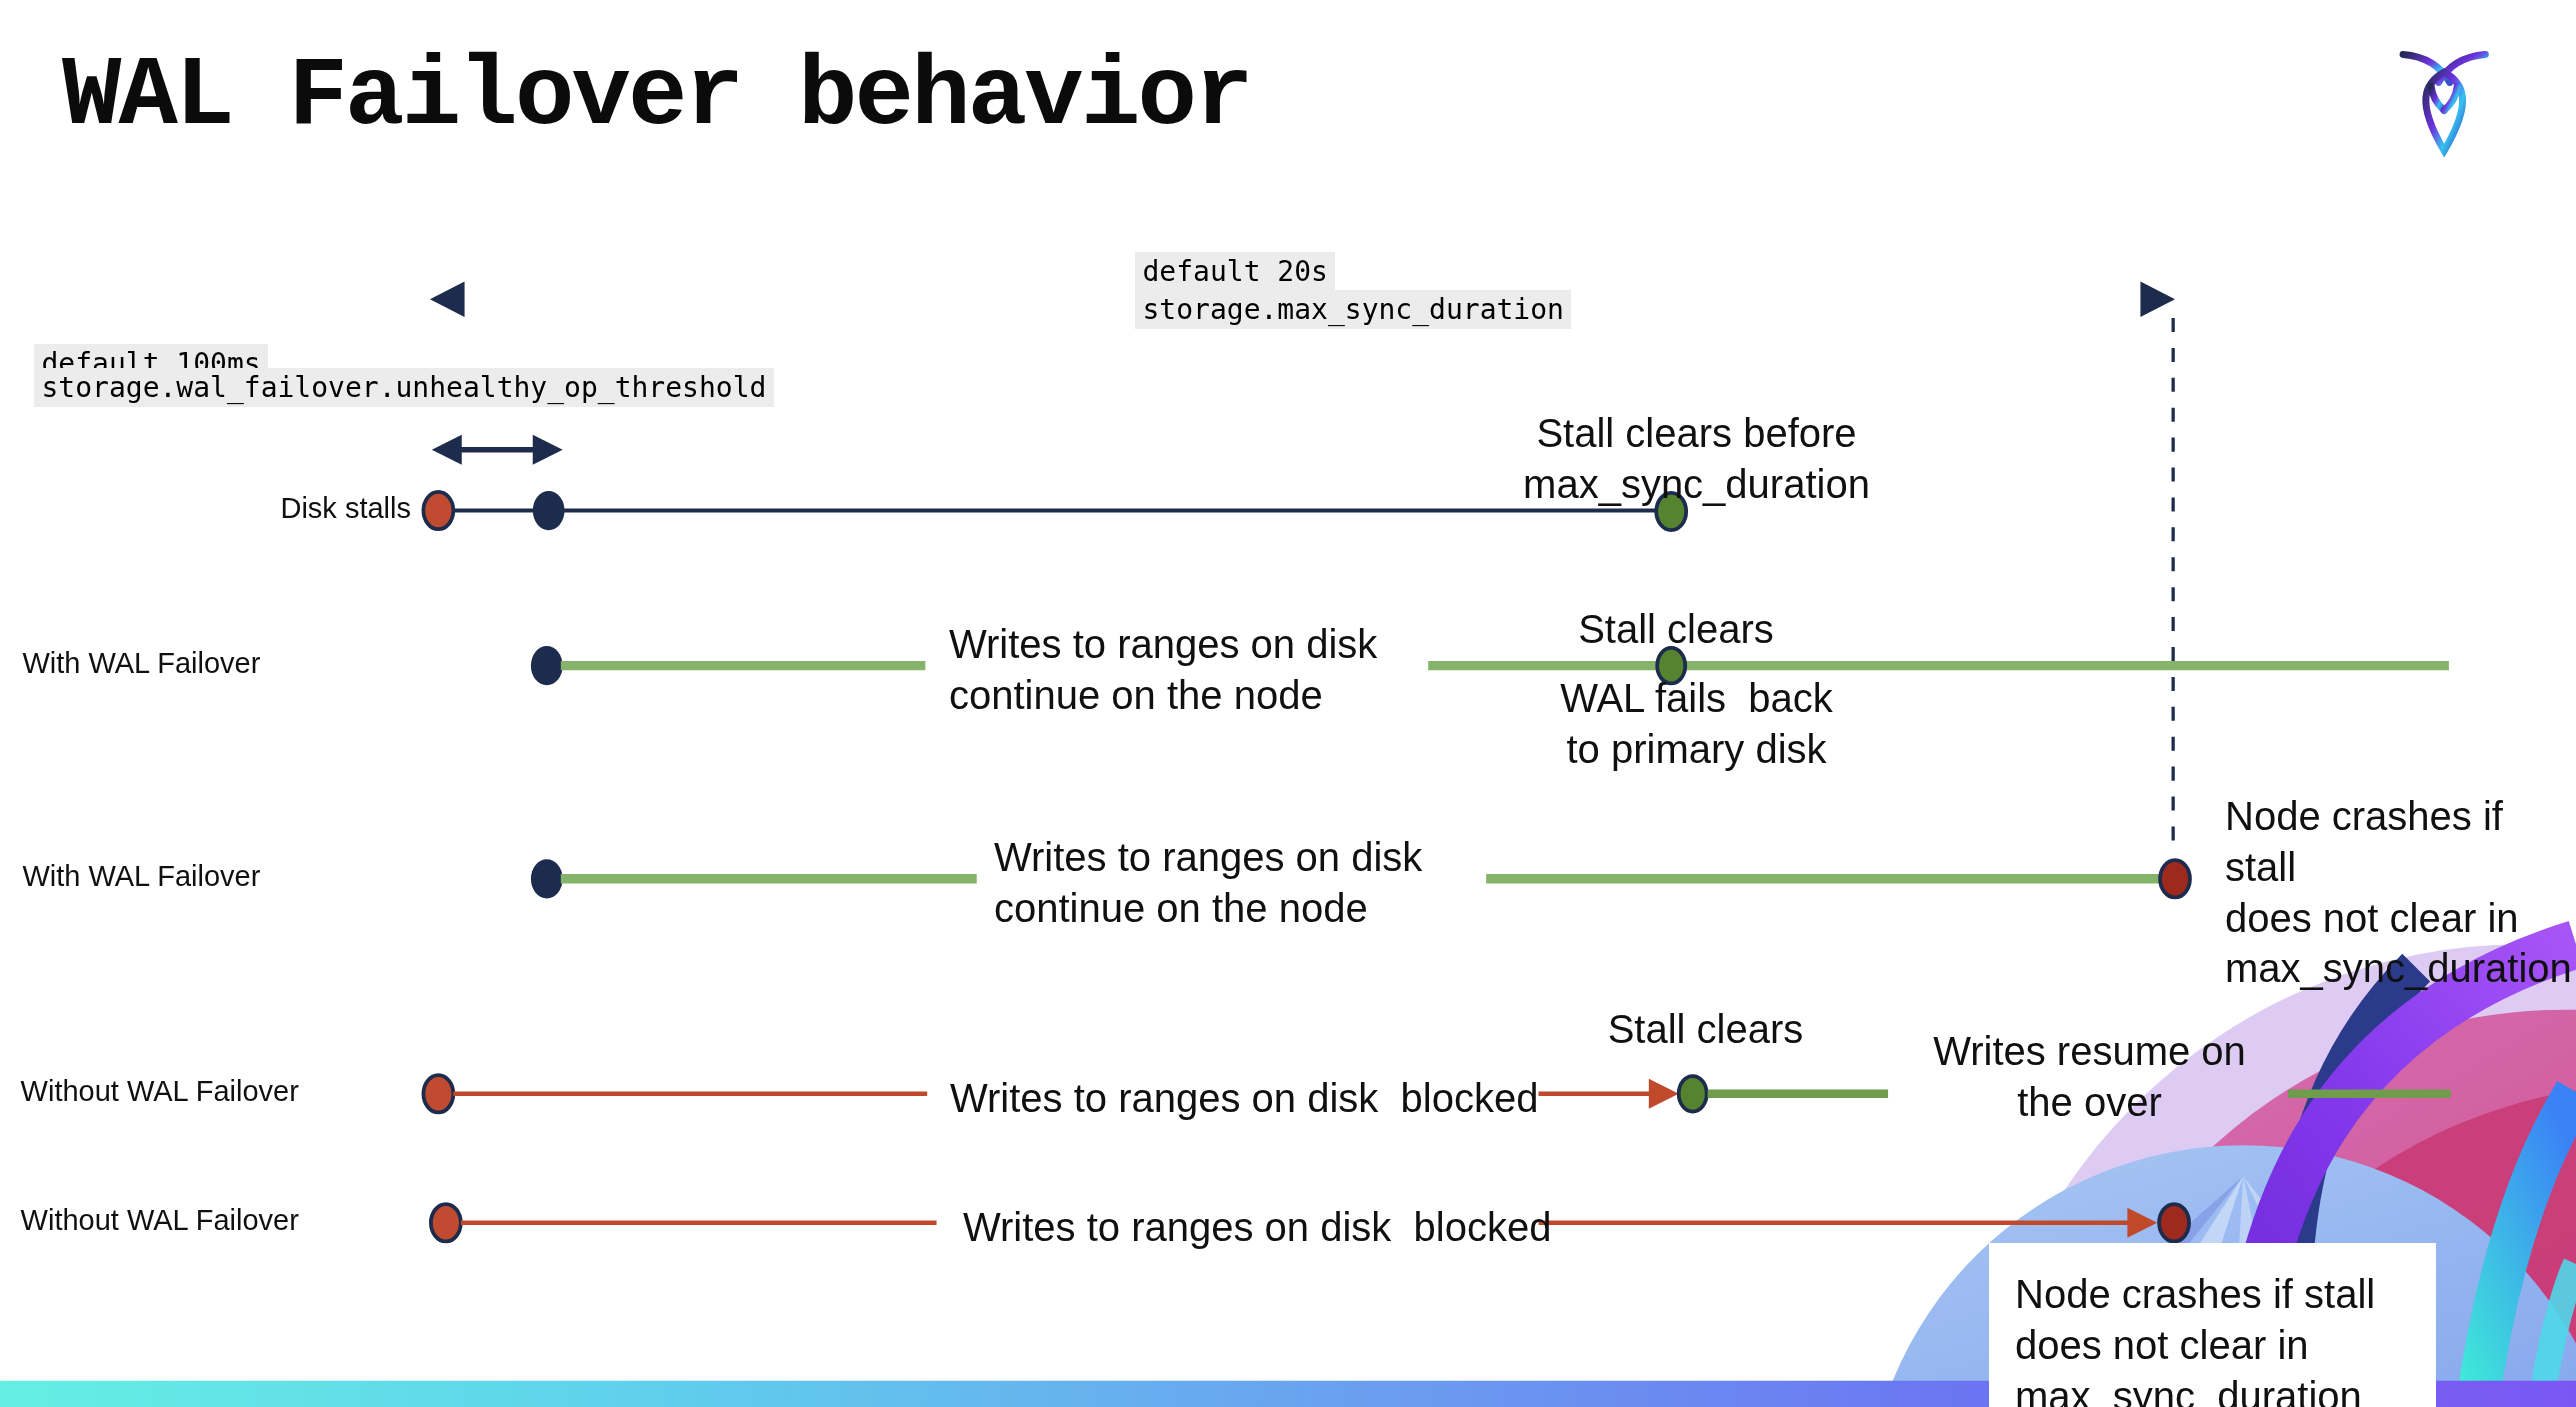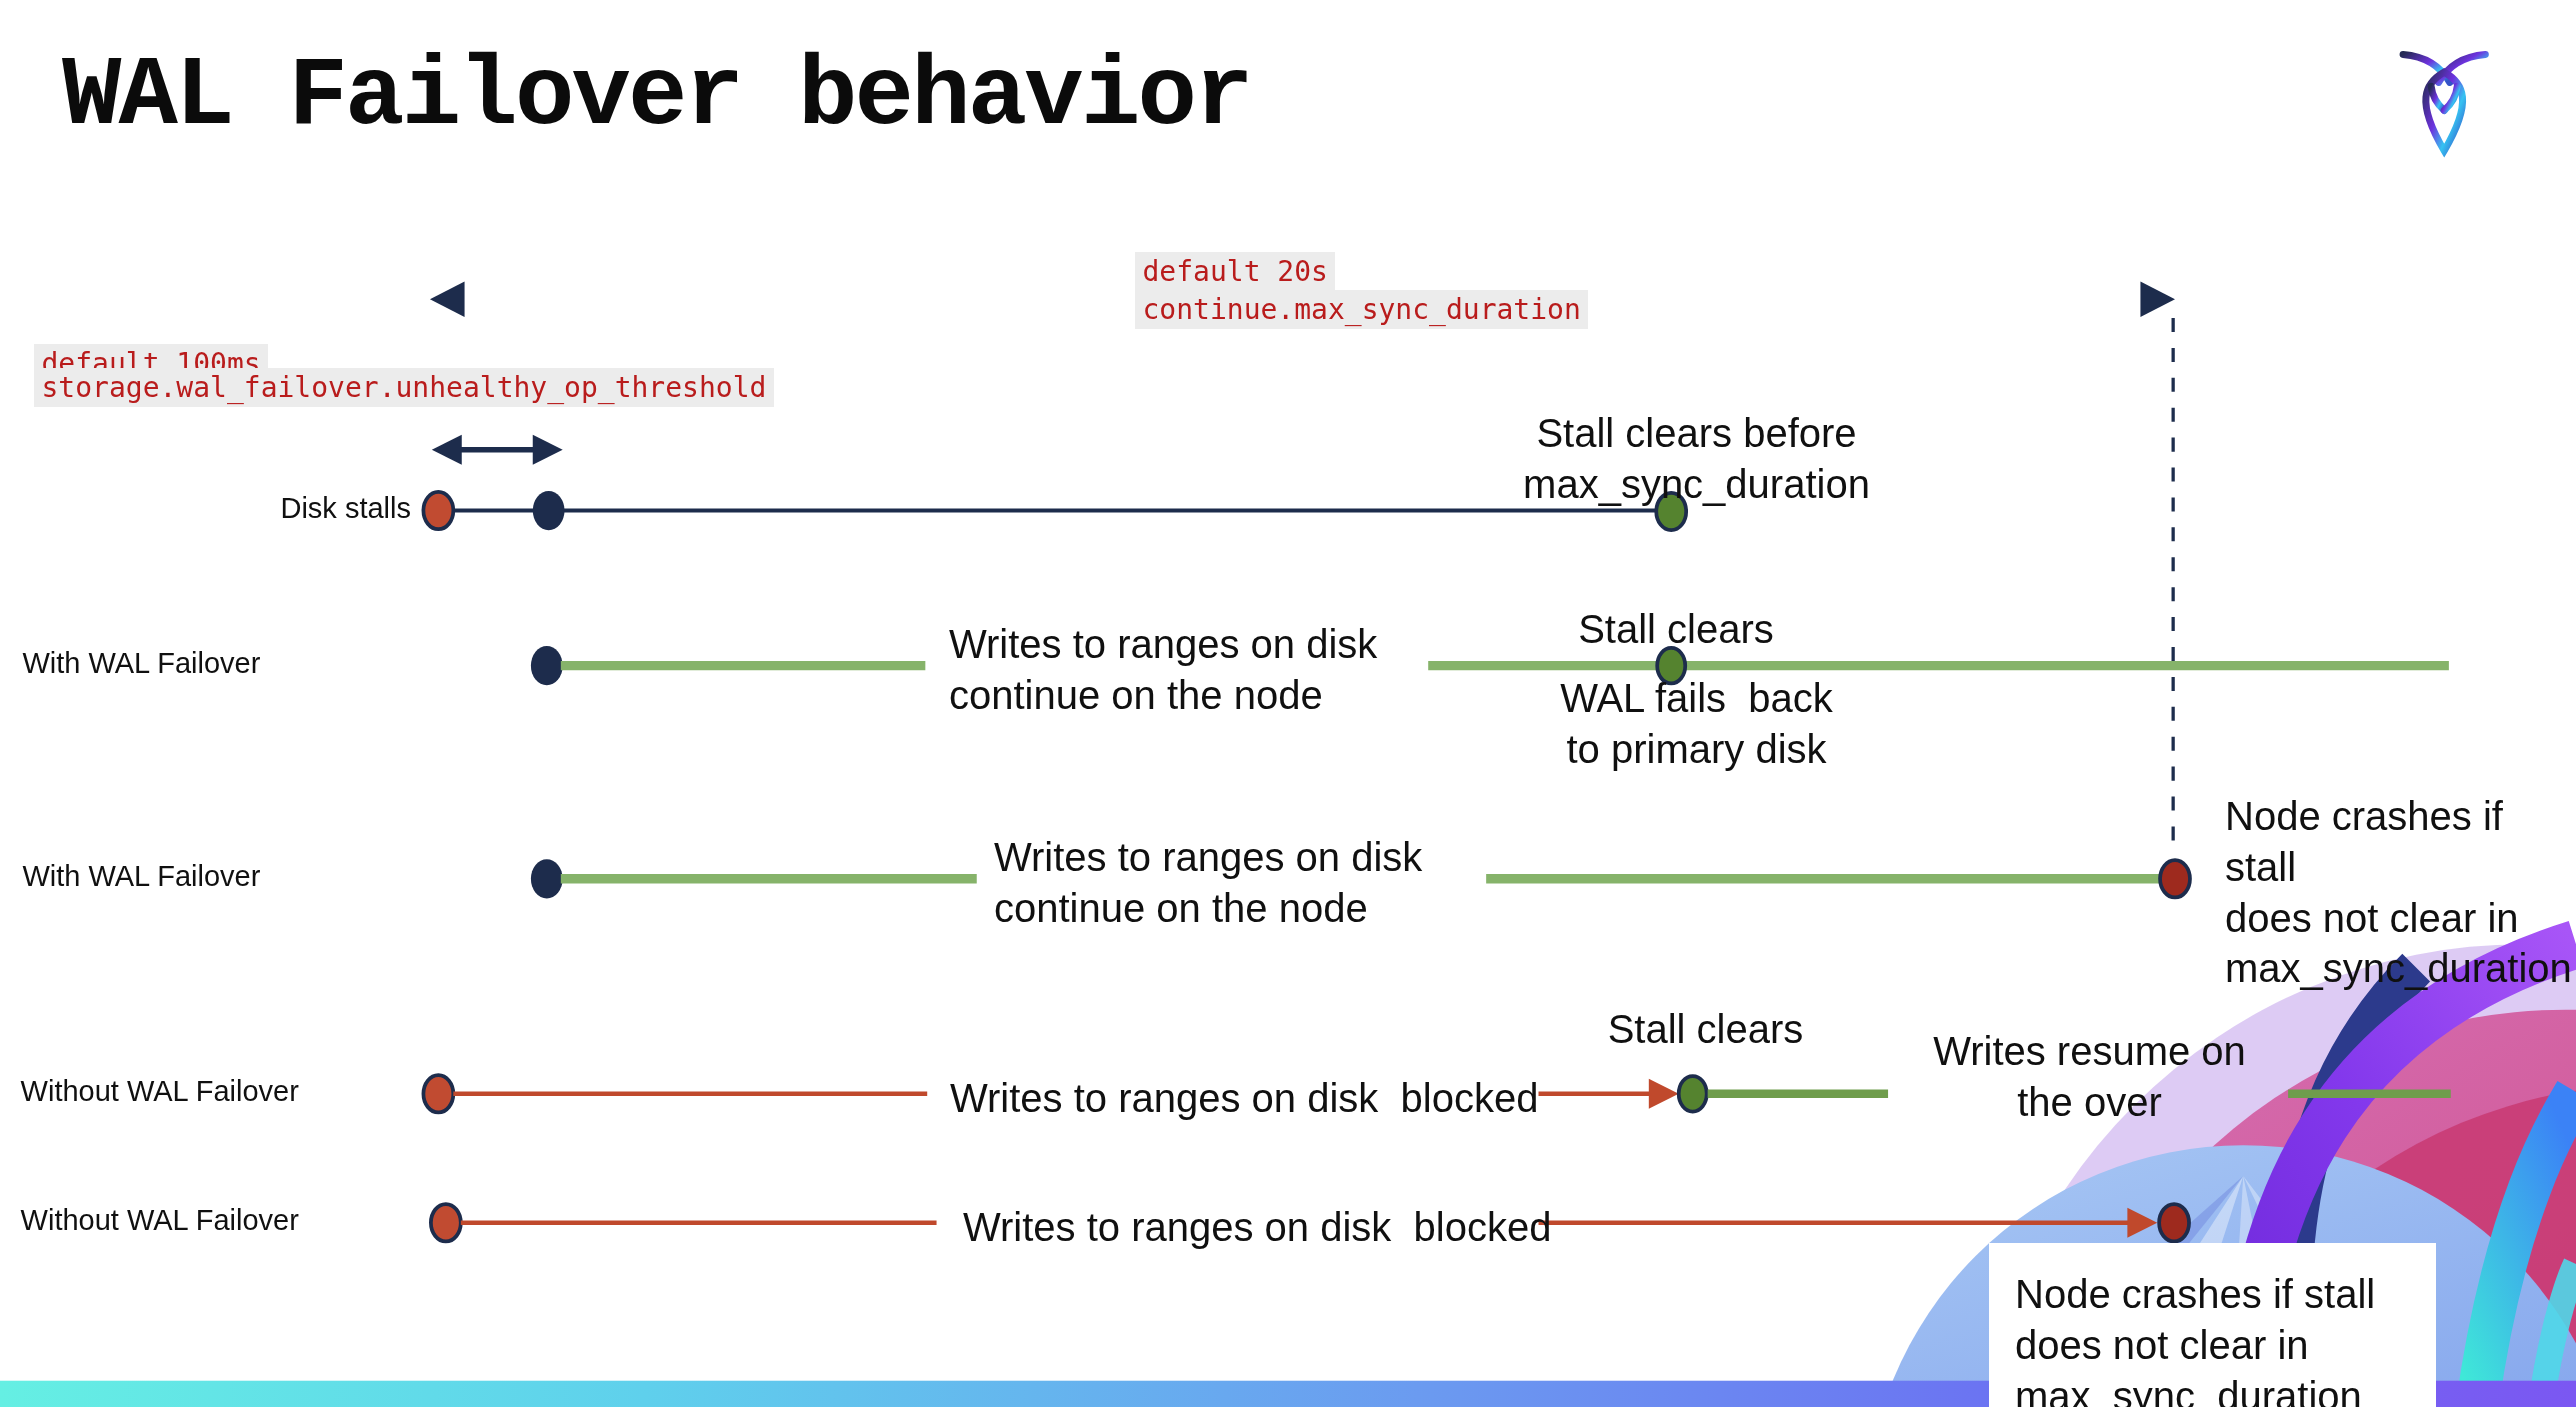--- a/index.html
+++ b/index.html
@@ -19,21 +19,21 @@
     font-size:99px;
     letter-spacing:-2.8px;
     color:#0b0b0b;
     white-space:nowrap;
   }
   .mono{
     font-family:"DejaVu Sans Mono","Liberation Mono",monospace;
     font-size:28px;
     line-height:1.25;
     background:#ececec;
-    color:#b91c1c;
+    color:#000000;
     padding:1.9px 7.5px;
     display:inline-block;
     white-space:pre;
   }
   .rowlabel{
     font-size:29px;
     color:#101010;
     white-space:nowrap;
   }
   .note{
@@ -183,21 +183,21 @@
   </svg>
 
   <div class="abs crash-box" style="left:1989px;top:1243px;"></div>
 
   <div class="abs title" style="left:62px;top:41px;">WAL Failover behavior</div>
 
   <div class="abs" style="left:1135px;top:252px;">
     <span class="mono">default 20s</span>
   </div>
   <div class="abs" style="left:1135px;top:290px;">
-    <span class="mono">continue.max_sync_duration</span>
+    <span class="mono">storage.max_sync_duration</span>
   </div>
 
   <div class="abs" style="left:34px;top:344px;">
     <span class="mono">default 100ms</span>
   </div>
   <div class="abs" style="left:34px;top:368px;border-radius:16px;">
     <span class="mono">storage.wal_failover.unhealthy_op_threshold</span>
   </div>
 
   <div class="abs rowlabel right" style="left:168px;top:492px;width:243px;">Disk stalls</div>

